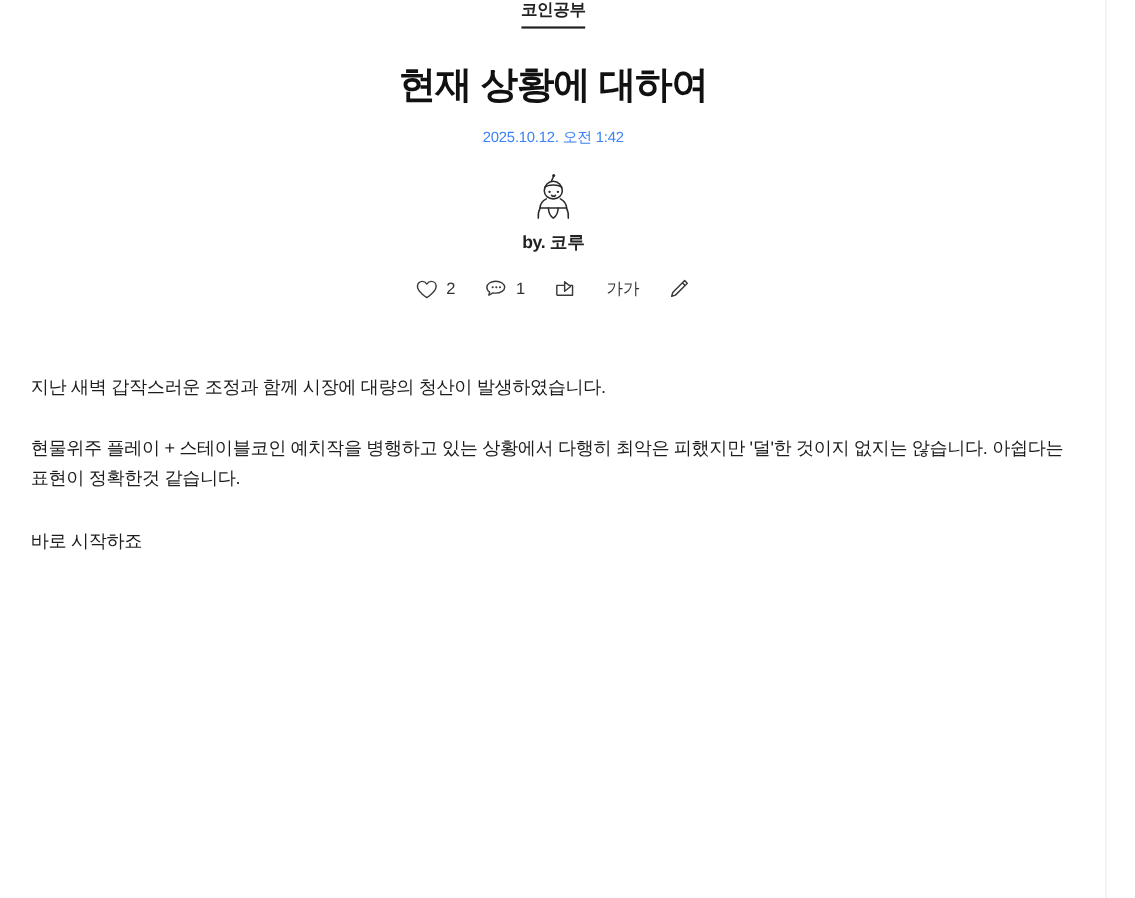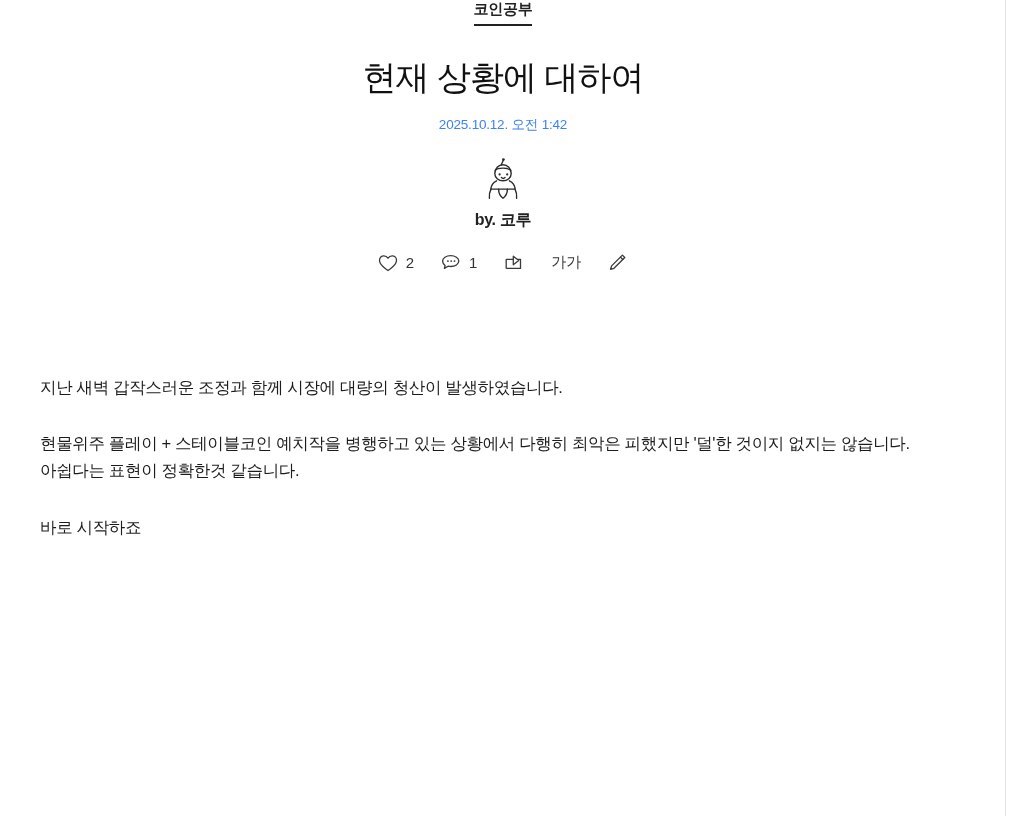--- a/index.html
+++ b/index.html
@@ -49,21 +49,21 @@
     font-size: 15px;
     font-weight: 700;
     color: #222;
     letter-spacing: -0.3px;
     padding-bottom: 5px;
     border-bottom: 2px solid #222;
   }
   .title {
     margin: 30px 0 0 0;
     font-size: 34px;
-    font-weight: 400;
+    font-weight: 700;
     letter-spacing: -1px;
     color: #111;
     line-height: 1.25;
   }
   .date {
     margin-top: 17px;
     font-size: 13.5px;
     color: #3b82f6;
     letter-spacing: -0.2px;
   }
@@ -103,22 +103,22 @@
     color: #3a3a3a;
   }
   .action .count {
     font-size: 15px;
     color: #333;
   }
   .icon-svg { display: block; }
 
   
   .body-wrap {
-    margin-top: 101px;
-    padding: 0 28px 0 40px;
+    margin-top: 66px;
+    padding: 0 28px 0 28px;
   }
   .para {
     font-size: 16.5px;
     line-height: 1.62;
     color: #1c1c1c;
     letter-spacing: -0.35px;
     margin: 0 0 30px 0;
     word-break: keep-all;
   }
   .para:last-child { margin-bottom: 0; }

